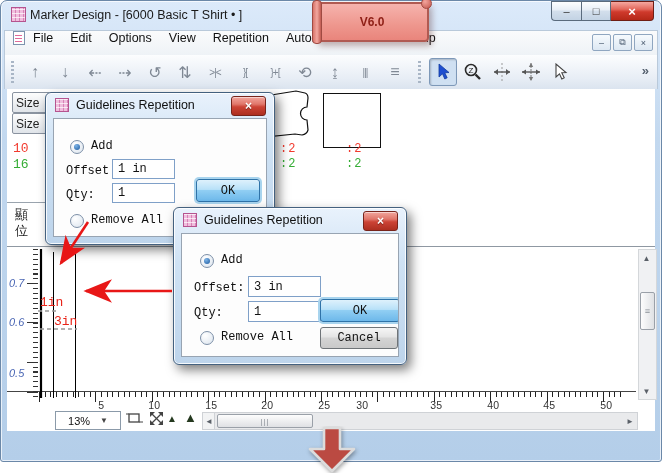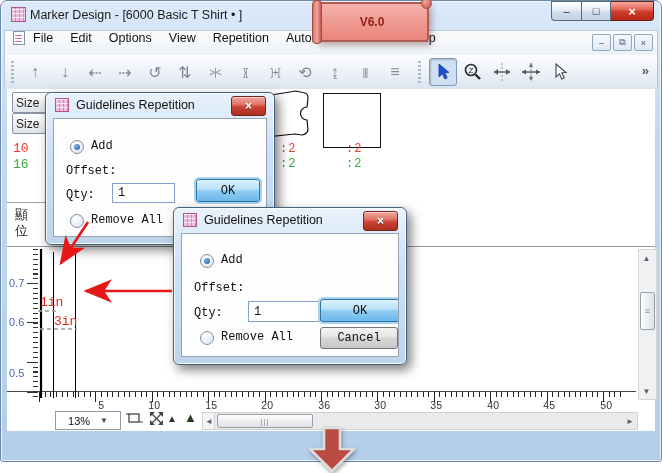--- a/index.html
+++ b/index.html
@@ -41,21 +41,21 @@
   .workarea{position:absolute;left:7px;top:89px;width:648px;height:342px;background:#fff;}
   .sep-h{position:absolute;background:#9aa4ae;height:1px;}
   .panel-btn{position:absolute;width:33px;height:19px;background:linear-gradient(180deg,#fdfdfd,#e0e4e9);border:1px solid #8a93a0;
              border-radius:2px;font-size:12px;color:#222;display:flex;align-items:center;padding-left:3px;overflow:hidden;}
   .size-val{position:absolute;font-size:13px;font-family:"Liberation Mono",monospace;}
   .cjk{position:absolute;font-size:13px;color:#222;width:17px;overflow:hidden;white-space:nowrap;}
   .count{position:absolute;font-size:12px;font-family:"Liberation Mono",monospace;letter-spacing:1px;}
   .c-red{color:#f23a2e;}
   .c-green{color:#35ad35;}
   
-  .vr-num{position:absolute;font-size:11px;color:#4a66b4;}
+  .vr-num{position:absolute;font-size:11px;color:#4a66b4;font-style:italic;}
   .hr-num{position:absolute;font-size:10.5px;color:#333;width:16px;text-align:right;top:399px;}
   .vr-small{position:absolute;left:33px;top:249px;width:5px;height:148px;background:repeating-linear-gradient(180deg,#333 0 1px,transparent 1px 4.9px);}
   .vr-big{position:absolute;left:27px;top:249px;width:11px;height:148px;background:repeating-linear-gradient(180deg,#333 0 1px,transparent 1px 39.2px);background-position:0 -5px;}
   .hr-small{position:absolute;left:39px;top:392px;width:584px;height:5px;background:repeating-linear-gradient(90deg,#222 0 1px,transparent 1px 5.64px);}
   .hr-big{position:absolute;left:39px;top:392px;width:584px;height:10px;background:repeating-linear-gradient(90deg,#222 0 1px,transparent 1px 56.4px);}
   .guide-label{position:absolute;color:#e82318;font-size:13px;font-family:"Liberation Mono",monospace;}
   
   .dlg{position:absolute;border:1px solid #44617f;border-radius:6px;
        background:linear-gradient(180deg,#e9f2fc,#cfe2f4 35%,#bdd4eb);
        box-shadow:4px 5px 11px rgba(0,0,0,.5), inset 0 0 0 1px rgba(255,255,255,.85);}
@@ -254,22 +254,22 @@
 
   <span class="guide-label" style="left:40px;top:295px;">1in</span>
   <span class="guide-label" style="left:54px;top:314px;text-align:center;">3in</span>
 
   <div class="hr-small"></div>
   <div class="hr-big"></div>
   <span class="hr-num" style="left:88px;">5</span>
   <span class="hr-num" style="left:144px;">10</span>
   <span class="hr-num" style="left:201px;">15</span>
   <span class="hr-num" style="left:257px;">20</span>
-  <span class="hr-num" style="left:314px;">36</span>
-  <span class="hr-num" style="left:370px;">30</span>
+  <span class="hr-num" style="left:314px;">25</span>
+  <span class="hr-num" style="left:352px;">30</span>
   <span class="hr-num" style="left:426px;">35</span>
   <span class="hr-num" style="left:483px;">40</span>
   <span class="hr-num" style="left:539px;">45</span>
   <span class="hr-num" style="left:596px;">50</span>
 
   <div class="zoombox">
     <span>13%</span>
     <span class="dd">▼</span>
   </div>
   <svg class="abs" style="left:126px;top:411px;" width="17" height="15" viewBox="0 0 17 15">
@@ -315,20 +315,23 @@
       <div class="dlg-ico"></div>
       <span>Guidelines Repetition</span>
     </div>
     <div class="dlg-close">
         <span>×</span>
       </div>
     <div class="dlg-body">
       <span class="radio sel" style="left:16px;top:21px;"></span>
       <span class="dlbl" style="left:37px;top:20px;">Add</span>
       <span class="dlbl" style="left:12px;top:45px;">Offset:</span>
+      <div class="dfield" style="left:58px;top:40px;width:56px;height:18px;">
+          <span>1 in</span>
+        </div>
       <div class="dbtn ok" style="left:142px;top:60px;width:62px;height:21px;">
           <span>OK</span>
         </div>
       <span class="dlbl" style="left:12px;top:69px;">Qty:</span>
       <div class="dfield" style="left:58px;top:64px;width:56px;height:18px;">
           <span>1</span>
         </div>
       <span class="radio" style="left:16px;top:95px;"></span>
       <span class="dlbl" style="left:37px;top:94px;">Remove All</span>
     </div>
@@ -339,20 +342,23 @@
       <div class="dlg-ico"></div>
       <span>Guidelines Repetition</span>
     </div>
     <div class="dlg-close">
         <span>×</span>
       </div>
     <div class="dlg-body">
       <span class="radio sel" style="left:18px;top:20px;"></span>
       <span class="dlbl" style="left:39px;top:19px;">Add</span>
       <span class="dlbl" style="left:12px;top:47px;">Offset:</span>
+      <div class="dfield" style="left:66px;top:42px;width:66px;height:19px;">
+          <span>3 in</span>
+        </div>
       <span class="dlbl" style="left:12px;top:72px;">Qty:</span>
       <div class="dfield" style="left:66px;top:67px;width:66px;height:19px;">
           <span>1</span>
         </div>
       <div class="dbtn ok" style="left:138px;top:65px;width:78px;height:21px;">
           <span>OK</span>
         </div>
       <span class="radio" style="left:18px;top:97px;"></span>
       <span class="dlbl" style="left:39px;top:96px;">Remove All</span>
       <div class="dbtn cancel" style="left:138px;top:93px;width:76px;height:20px;">

